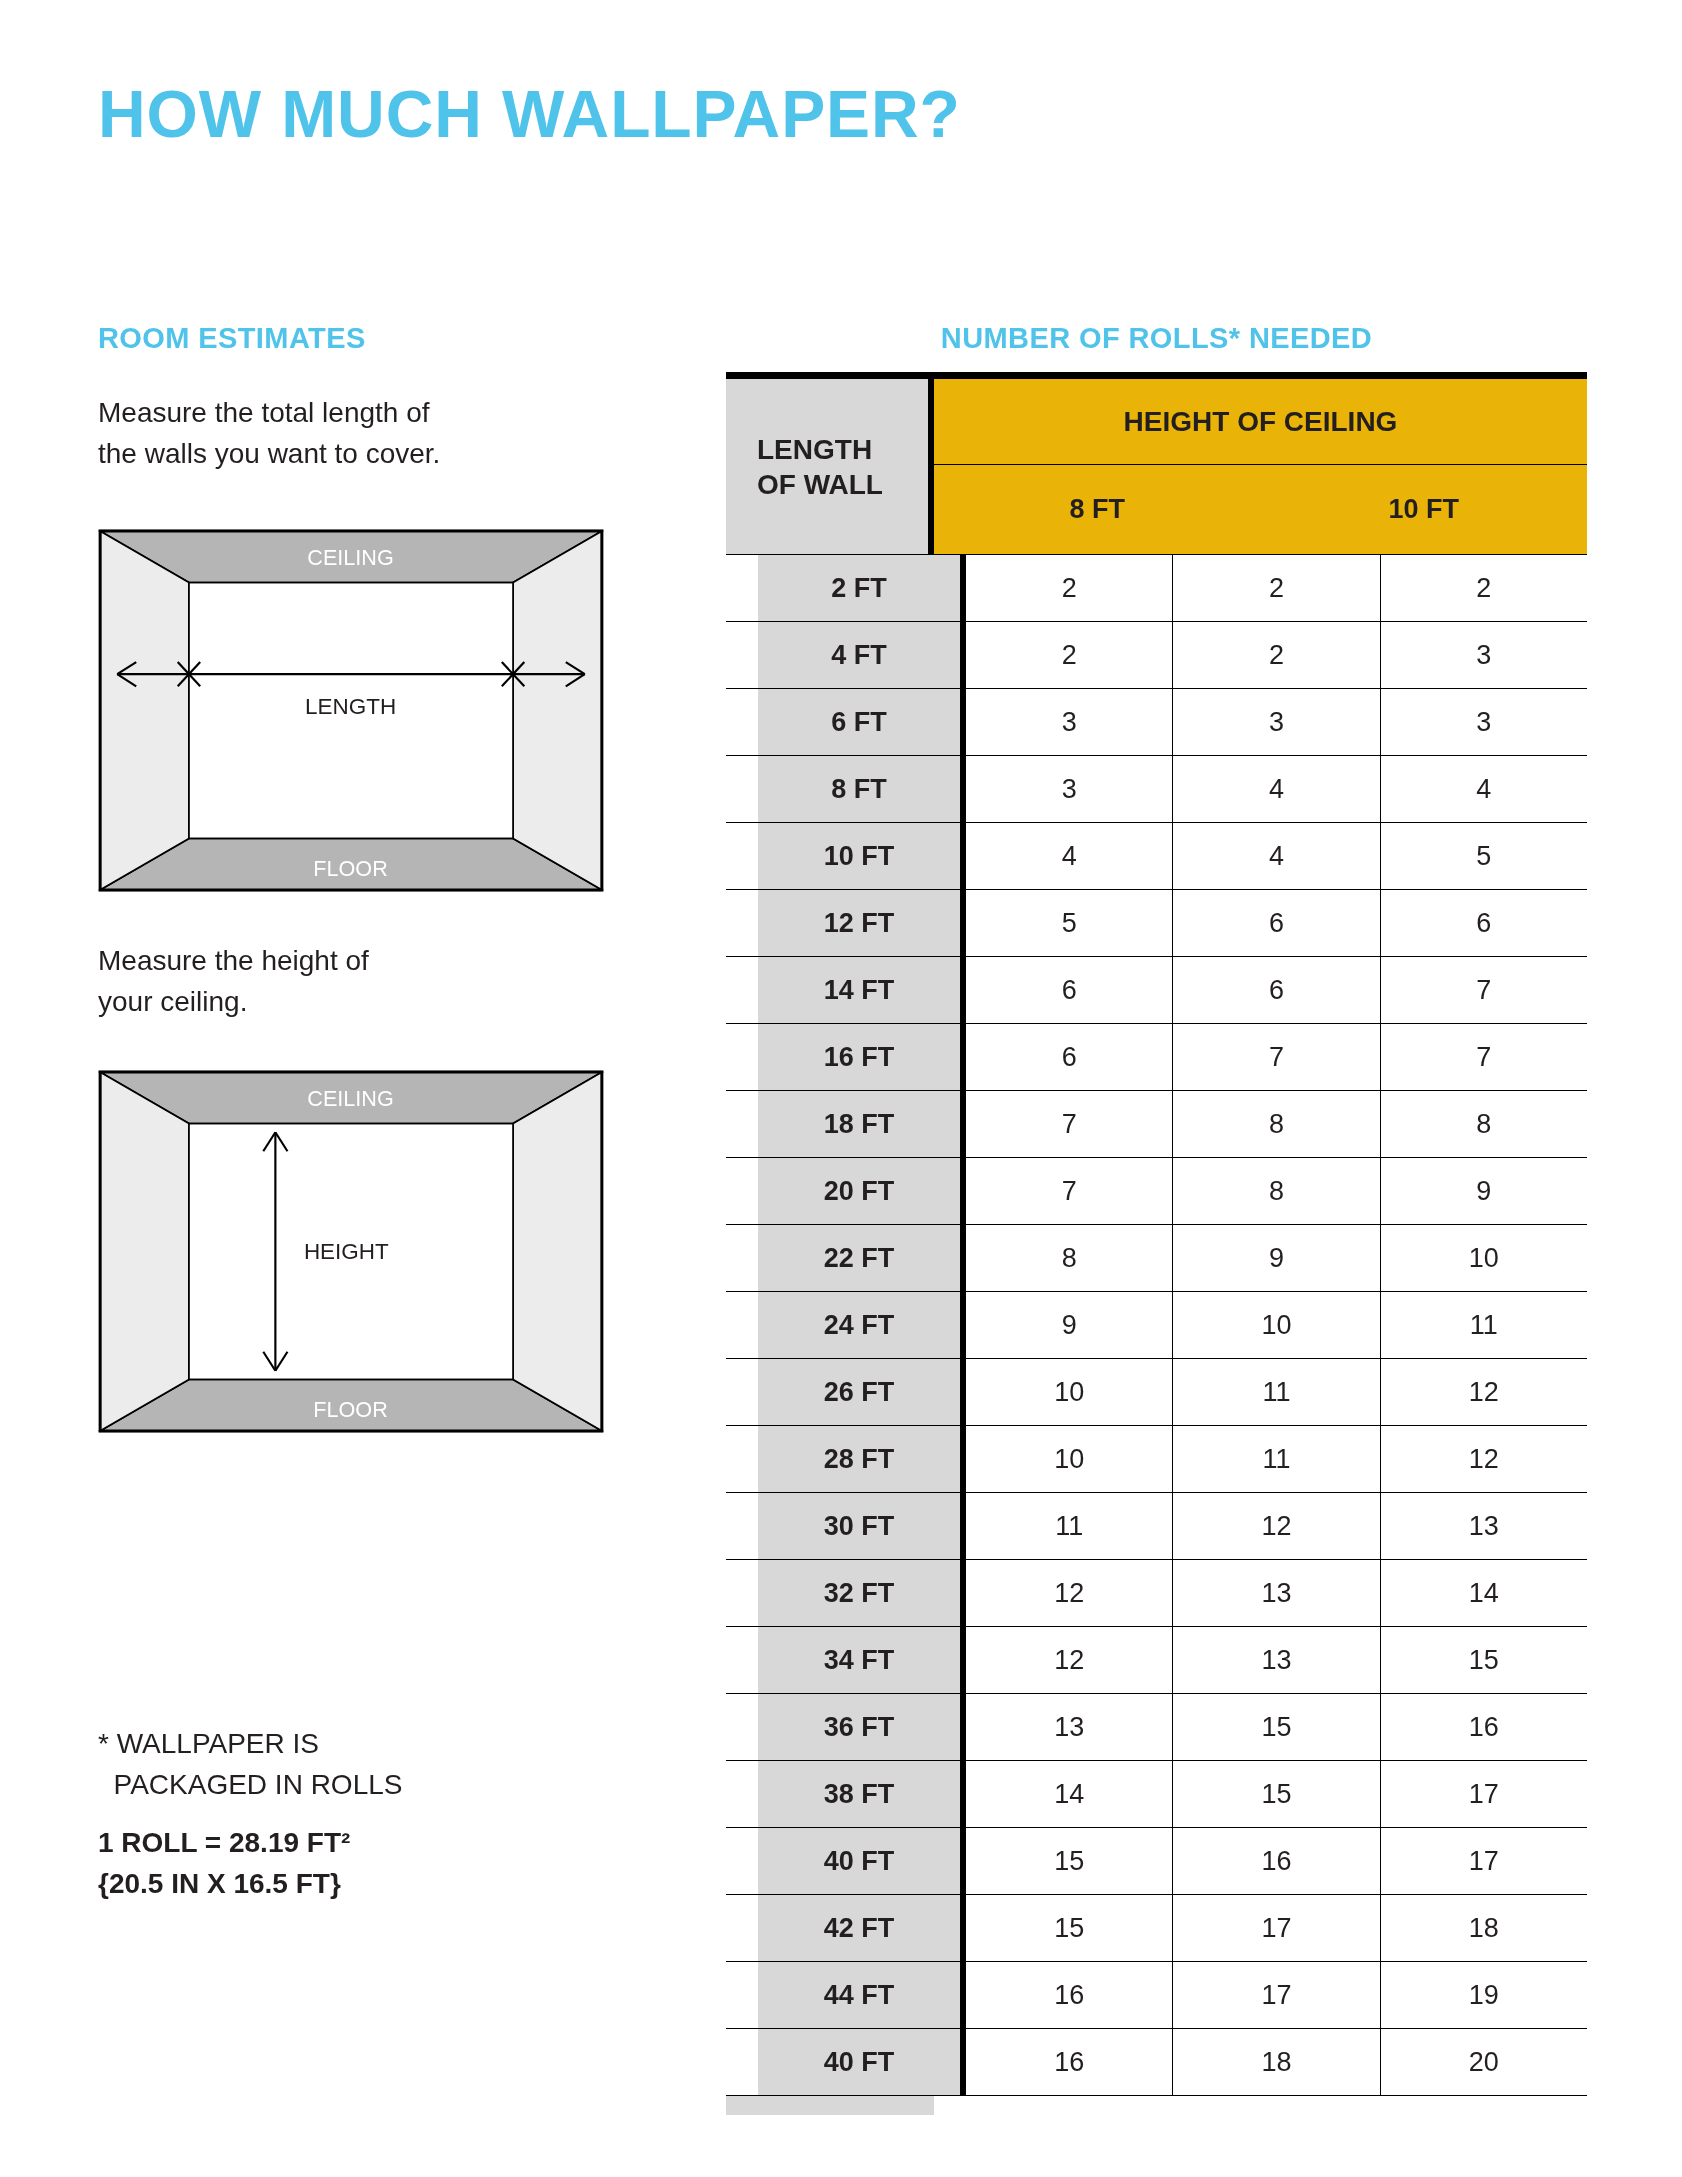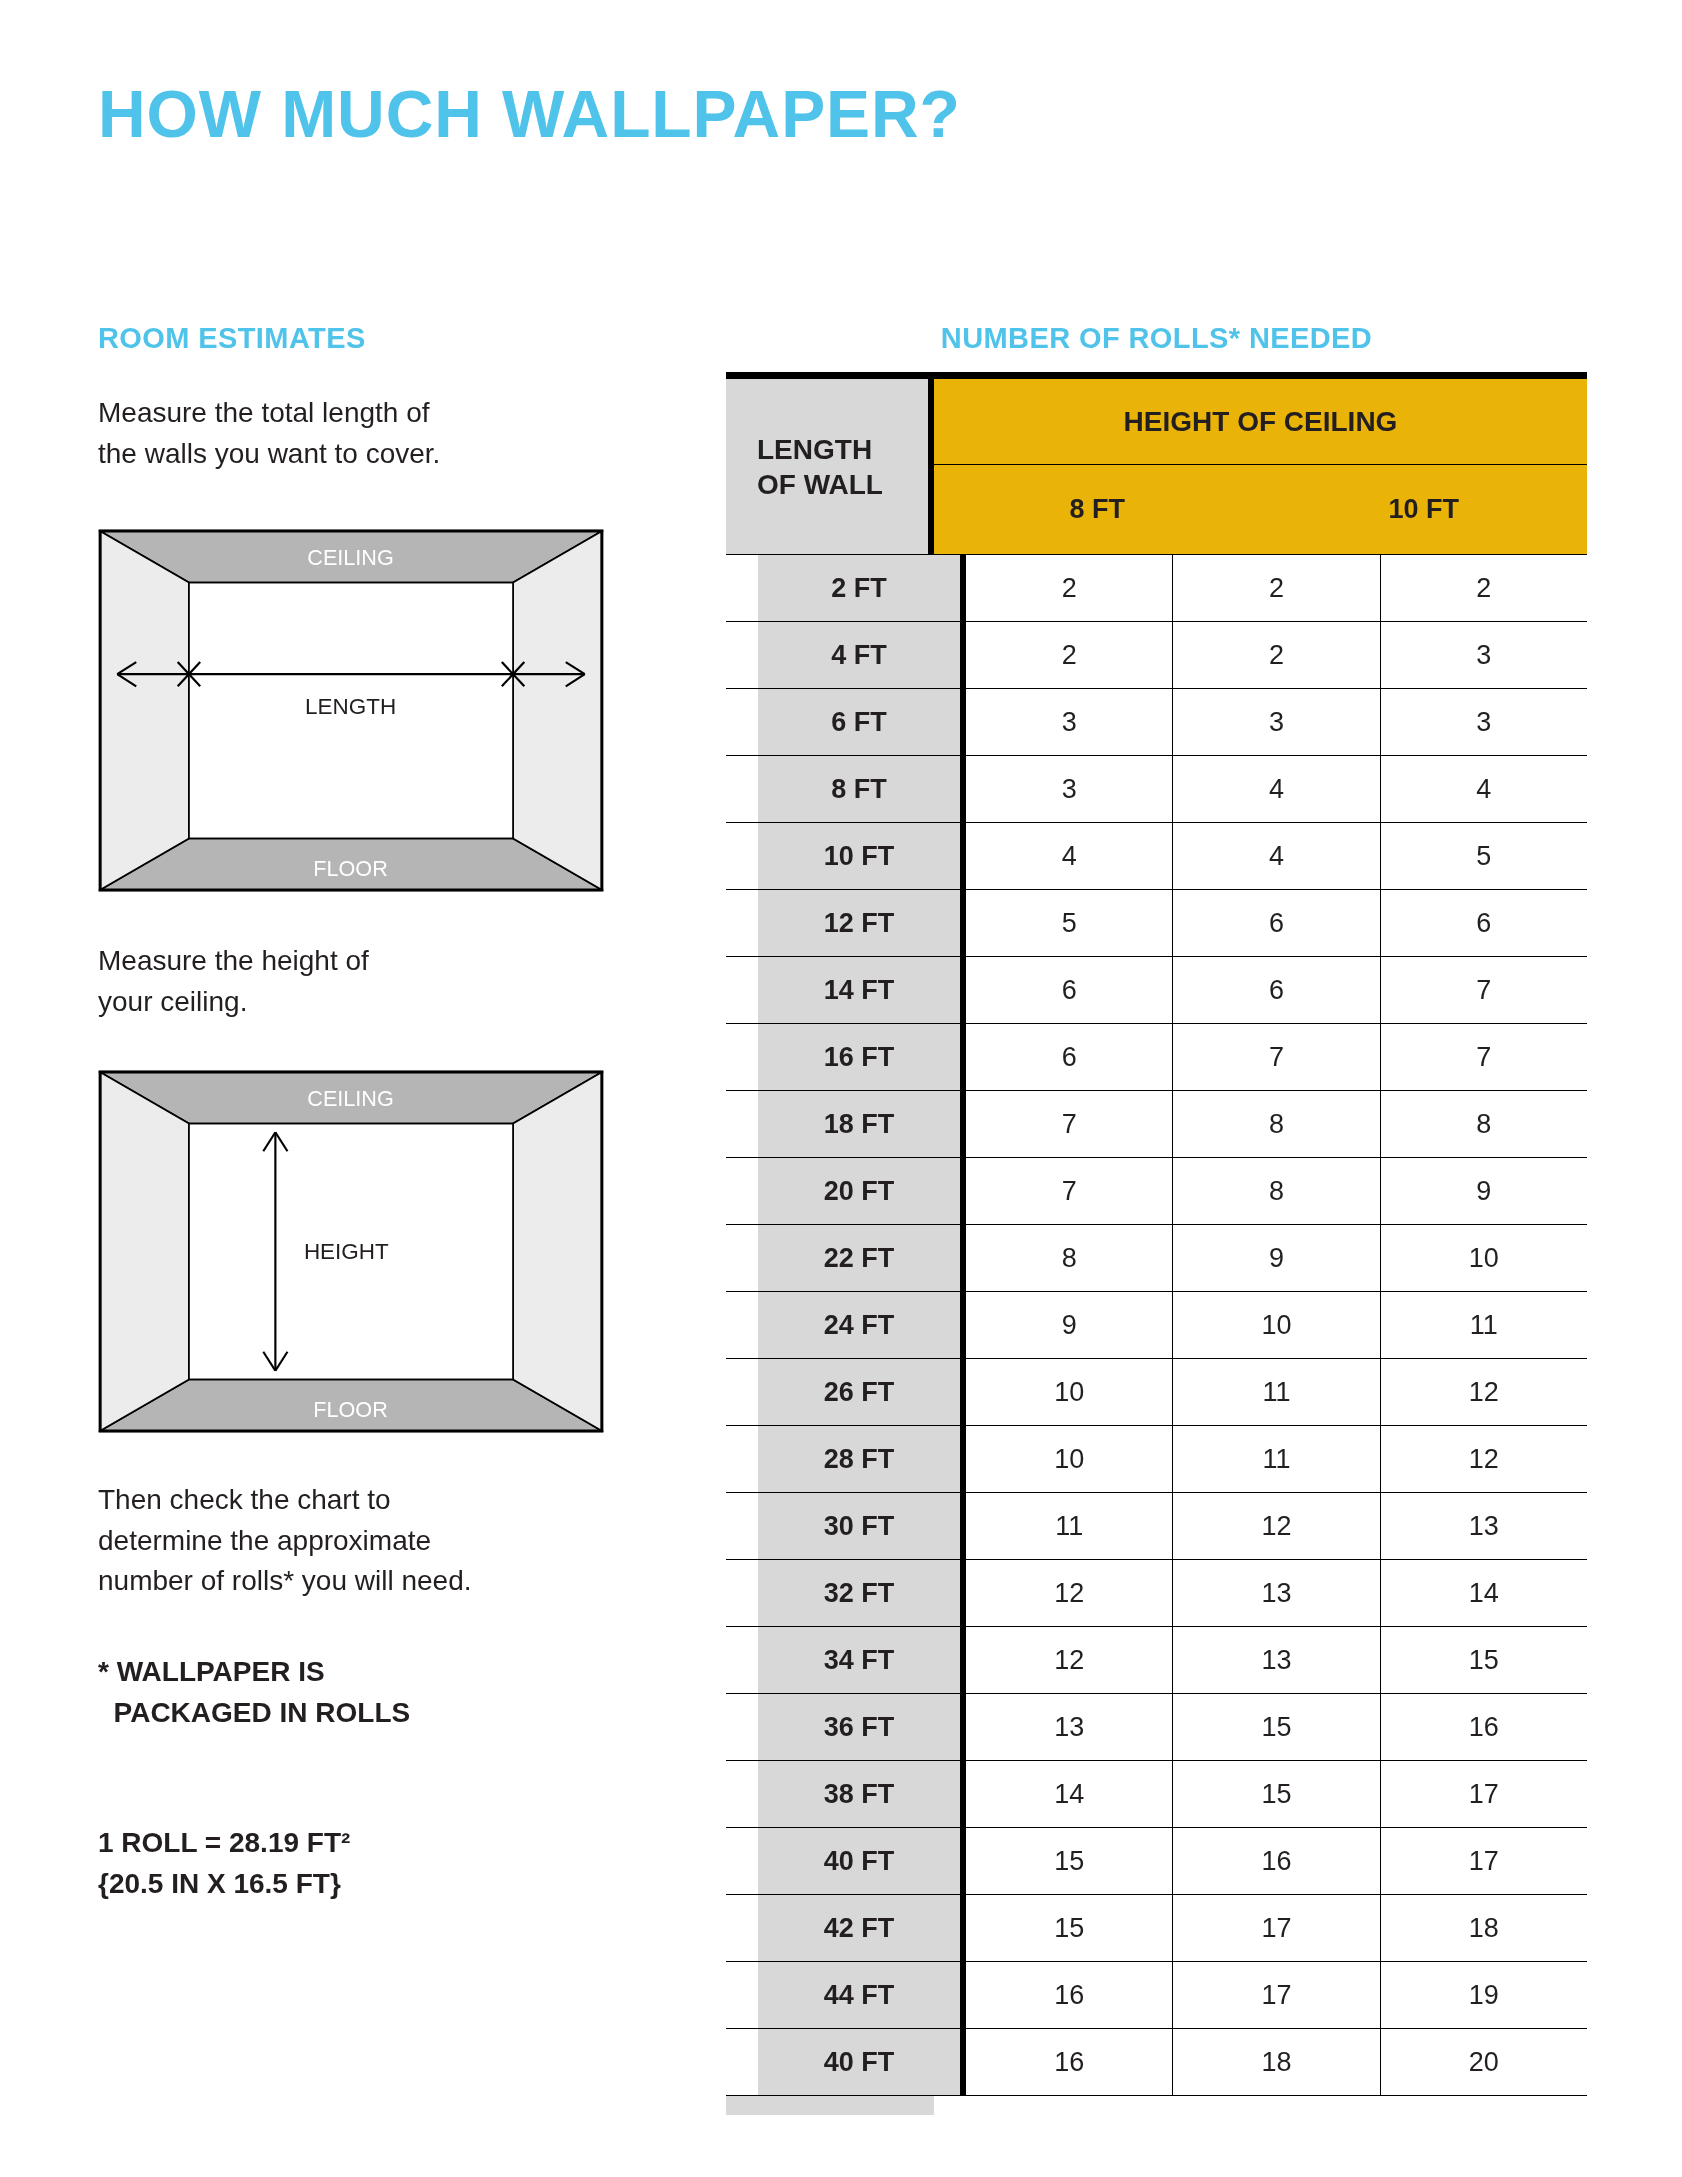--- a/index.html
+++ b/index.html
@@ -11,21 +11,21 @@
   .page-title { position:absolute; left:98px; top:76px; font-size:66px; font-weight:bold; color:#4fc3e9; letter-spacing:0.9px; }
 
   .section-heading { position:absolute; font-size:29px; font-weight:bold; color:#4fc3e9; letter-spacing:0.4px; }
   .left-heading { left:98px; top:322px; }
   .right-heading { left:726px; top:322px; width:861px; text-align:center; }
 
   .body-text { position:absolute; left:98px; font-size:28px; line-height:1.45; color:#231f20; }
   .step1 { top:393px; }
   .step2 { top:941px; }
   .step3 { top:1480px; }
-  .footnote { top:1652px; font-weight:bold; }
+  .footnote { top:1724px; font-weight:normal; }
   .roll-info { top:1823px; font-weight:bold; }
 
   .diagram { position:absolute; left:98px; width:506px; height:363px; }
   .diagram1 { top:529px; }
   .diagram2 { top:1070px; }
   svg text { font-family:"Liberation Sans","DejaVu Sans",sans-serif; }
 
   
   .rolls-table { position:absolute; left:726px; top:372px; width:861px; border-top:7.8px solid #000; }
   .thead { display:flex; border-bottom:1.7px solid #000; }
@@ -96,23 +96,20 @@
     <g stroke="#000000" stroke-width="2.5" fill="none">
       <line x1="205" y1="72" x2="205" y2="348"></line>
       <line x1="205" y1="72" x2="191" y2="94"></line>
       <line x1="205" y1="72" x2="219" y2="94"></line>
       <line x1="205" y1="348" x2="191" y2="326"></line>
       <line x1="205" y1="348" x2="219" y2="326"></line>
     </g>
     <text x="238" y="219" text-anchor="start" font-size="26" fill="#231f20">HEIGHT</text>
   </svg>
 
-  <p class="body-text step3 ml">Then check the chart to
-determine the approximate
-number of rolls* you will need.</p>
 
   <p class="body-text footnote ml">*&nbsp;WALLPAPER IS
 &nbsp;&nbsp;PACKAGED IN ROLLS</p>
 
   <p class="body-text roll-info ml">1 ROLL = 28.19&nbsp;FT²
 {20.5 IN X 16.5 FT}</p>
 
   <div class="rolls-table">
     <div class="thead">
       <div class="col1-header">LENGTH

